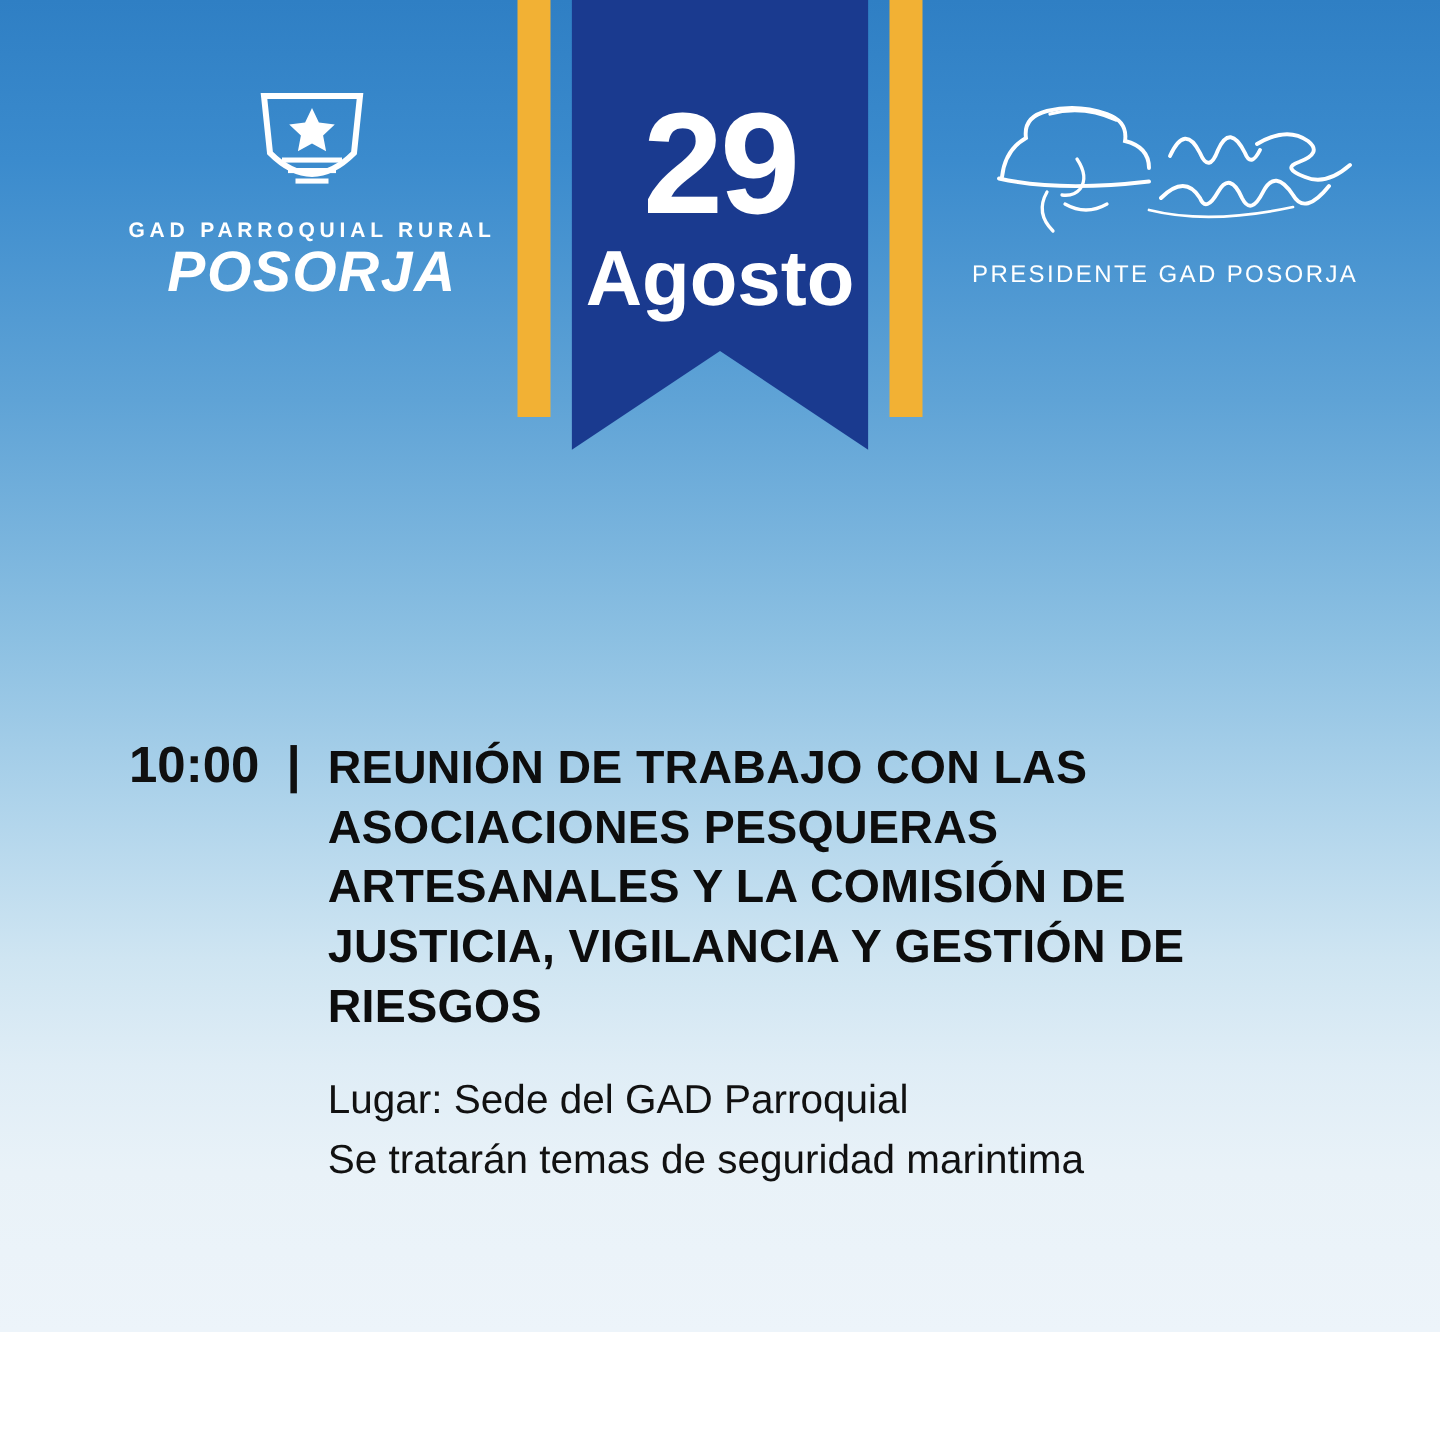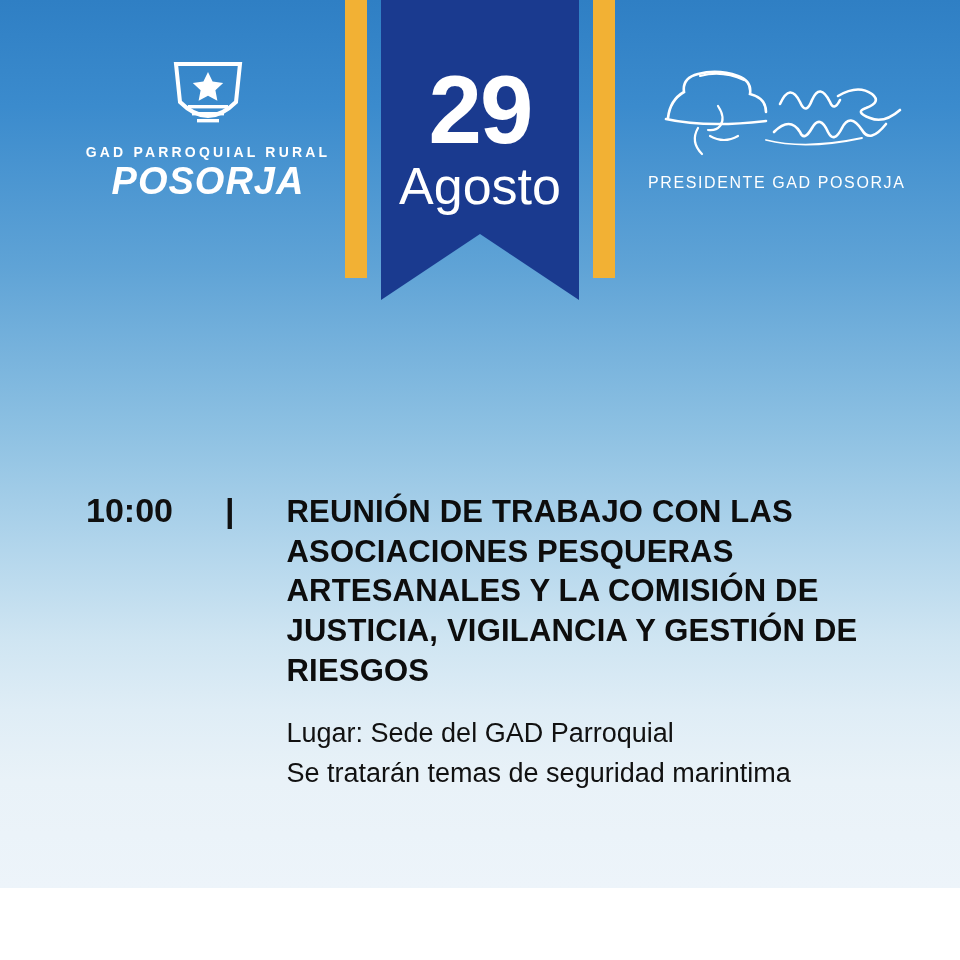--- a/index.html
+++ b/index.html
@@ -65,21 +65,21 @@
     line-height: 1;
   }
   .ribbon-date-month {
     position: absolute;
     top: 160px;
     left: 0;
     width: 100%;
     text-align: center;
     color: #ffffff;
     font-size: 52px;
-    font-weight: normal;
+    font-weight: bold;
     line-height: 1;
   }
 
   
   .gad-logo {
     position: absolute;
     top: 58px;
     left: 78px;
     width: 260px;
     text-align: center;
@@ -118,21 +118,20 @@
   }
 
   
   .event {
     position: absolute;
     top: 492px;
     left: 86px;
     width: 810px;
     display: flex;
     align-items: flex-start;
-    gap: 34px;
   }
   .event-time {
     color: #101010;
     font-size: 34px;
     font-weight: bold;
     line-height: 1.1;
     white-space: nowrap;
     padding-right: 18px;
   }
   .event-sep {

